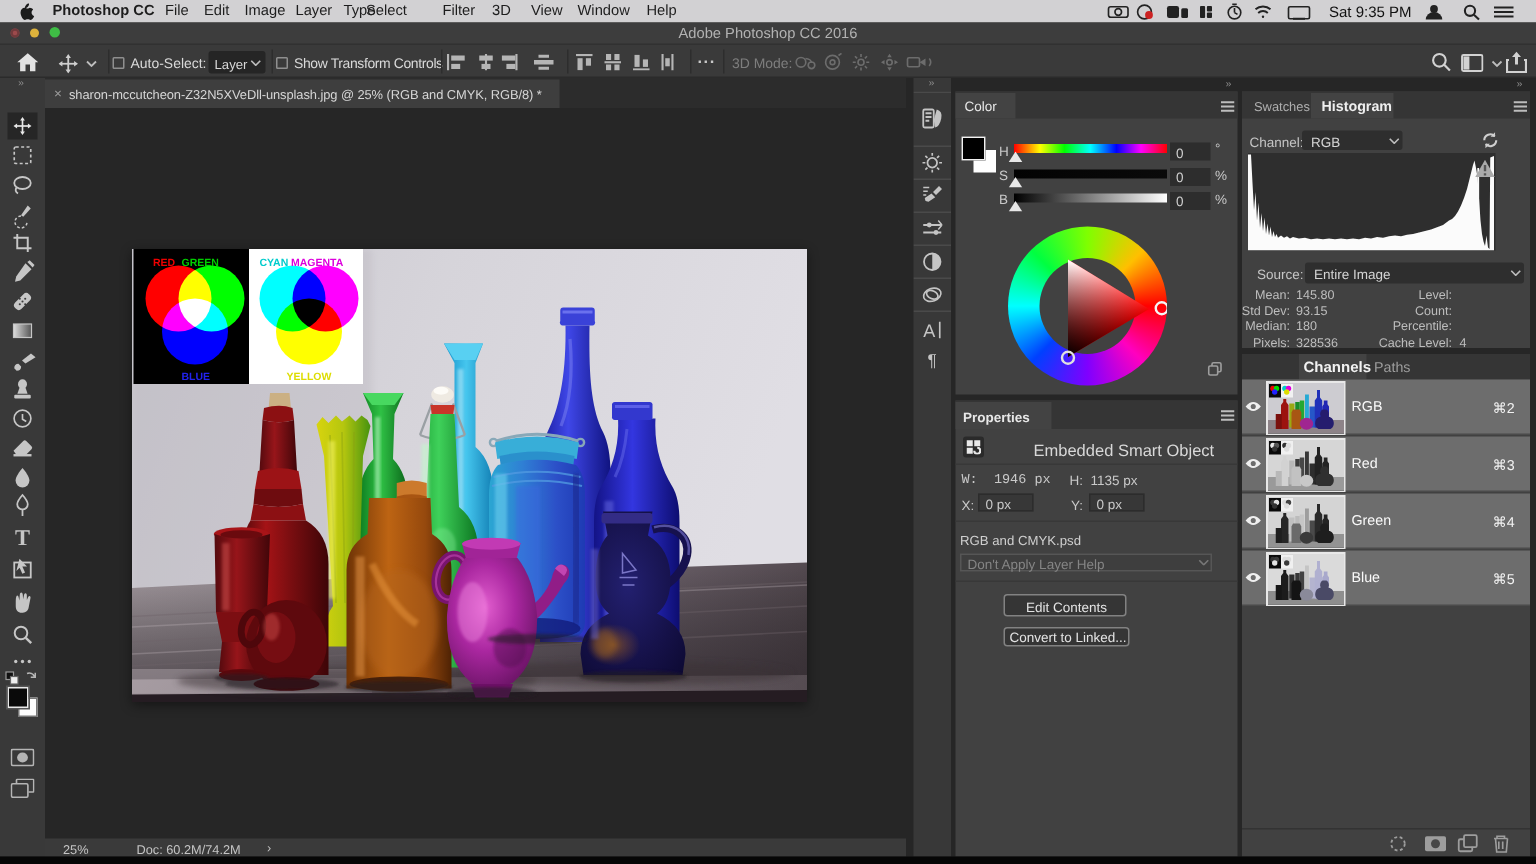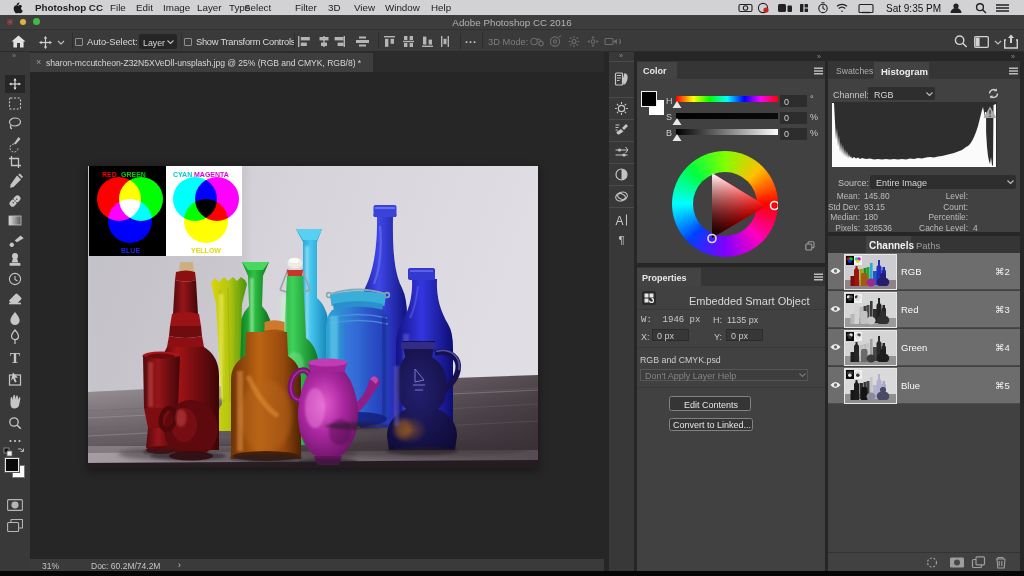--- a/index.html
+++ b/index.html
@@ -572,21 +572,21 @@
       <ellipse cx="100" cy="290" rx="38" ry="4"></ellipse>
       <ellipse cx="178" cy="292" rx="36" ry="4"></ellipse>
       <ellipse cx="240" cy="296" rx="30" ry="4"></ellipse>
       <ellipse cx="270" cy="260" rx="33" ry="3.5"></ellipse>
       <ellipse cx="334" cy="285" rx="36" ry="4"></ellipse>
       <ellipse cx="73" cy="286" rx="18" ry="3"></ellipse>
     </g>
   </svg>
 
   <div class="abs" style="left:30px;top:559px;width:574px;height:12px;background:#3a3a3a;"></div>
-  <div class="abs txt" style="left:42px;top:561px;font-size:8.5px;color:#c4c4c4;">31%</div>
+  <div class="abs txt" style="left:42px;top:561px;font-size:8.5px;color:#c4c4c4;">25%</div>
   <div class="abs txt" style="left:91px;top:561px;font-size:8.5px;color:#c4c4c4;">Doc: 60.2M/74.2M</div>
   <div class="abs txt" style="left:178px;top:560px;font-size:8.5px;color:#c4c4c4;">›</div>
 
   <div class="abs" style="left:609px;top:52px;width:25px;height:519px;background:#383838;"></div>
   <div id="panelstrip">
     <svg class="abs" style="left:609px;top:61px;" width="25" height="185" viewBox="0 0 25 185">
       <g stroke="#4a4a4a" stroke-width="1">
           <path d="M0 0.5 h25 M0 36.5 h25 M0 58.5 h25 M0 80.5 h25 M0 102.5 h25 M0 124.5 h25 M0 146.5 h25"></path>
         </g>
 
@@ -632,21 +632,21 @@
         <path d="M5 -5.5 V5.5" stroke="#c4c4c4" stroke-width="1.1"></path>
       </g>
 
       <text x="12.5" y="183" text-anchor="middle" font-size="11.5" fill="#c4c4c4" font-family="Liberation Sans">¶</text>
     </svg>
   </div>
 
   <div class="abs" style="left:637px;top:61px;width:188px;height:202px;background:#414141;"></div>
   <div class="abs" style="left:637px;top:61px;width:188px;height:18px;background:#353535;"></div>
   <div class="abs" style="left:637px;top:62px;width:40px;height:17px;background:#434343;"></div>
-  <div class="abs txt" style="left:643px;top:66px;font-size:9px;font-weight:bold;color:#e8e8e8;">Color</div>
+  <div class="abs txt" style="left:643px;top:66px;font-size:9px;font-weight:normal;color:#e8e8e8;">Color</div>
   <div id="colorpanel">
     <svg class="abs" style="left:814px;top:67px;" width="9" height="8" viewBox="0 0 9 8">
         <path d="M0 1.2 h9 M0 4 h9 M0 6.8 h9" stroke="#bdbdbd" stroke-width="1.4"></path>
       </svg>
 
     <div class="abs" style="left:649px;top:100px;width:15px;height:15px;background:#fff;"></div>
     <div class="abs" style="left:641px;top:91px;width:16px;height:16px;background:#000;border:1.5px solid #f2f2f2;"></div>
 
     <span class="abs txt" style="left:666px;top:95.5px;font-size:9px;color:#c9c9c9;">H</span>
     <div class="abs" style="left:676px;top:96px;width:102px;height:6px;background:linear-gradient(to right,#f00,#ff0 17%,#0f0 33%,#0ff 50%,#00f 67%,#f0f 83%,#f00);"></div>

